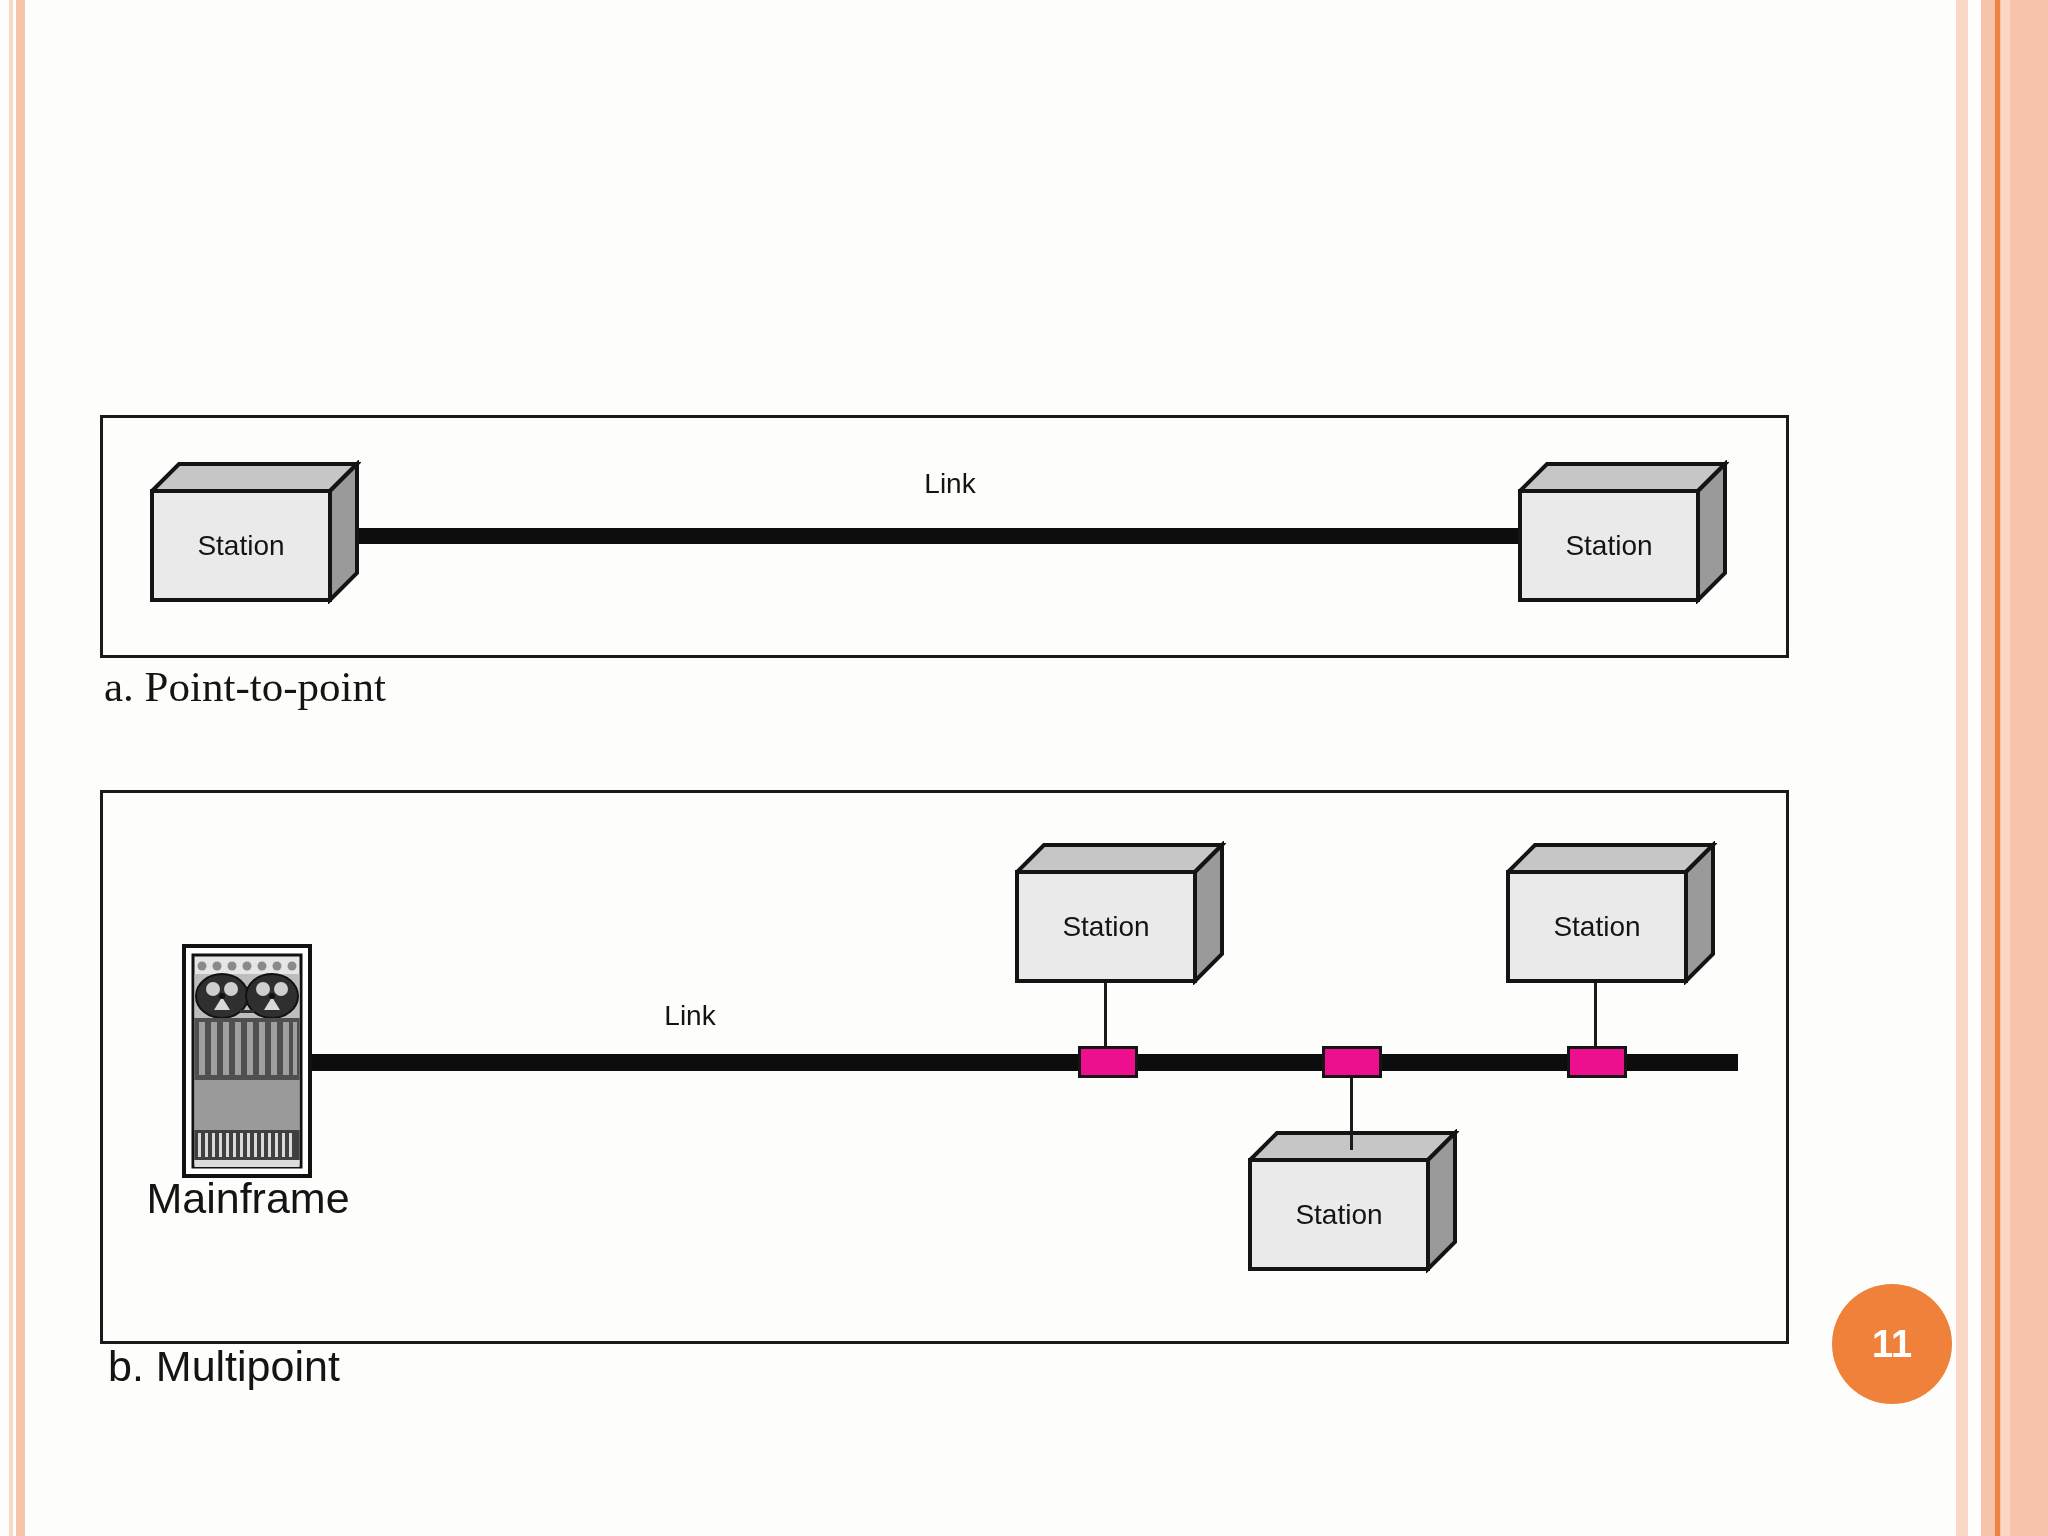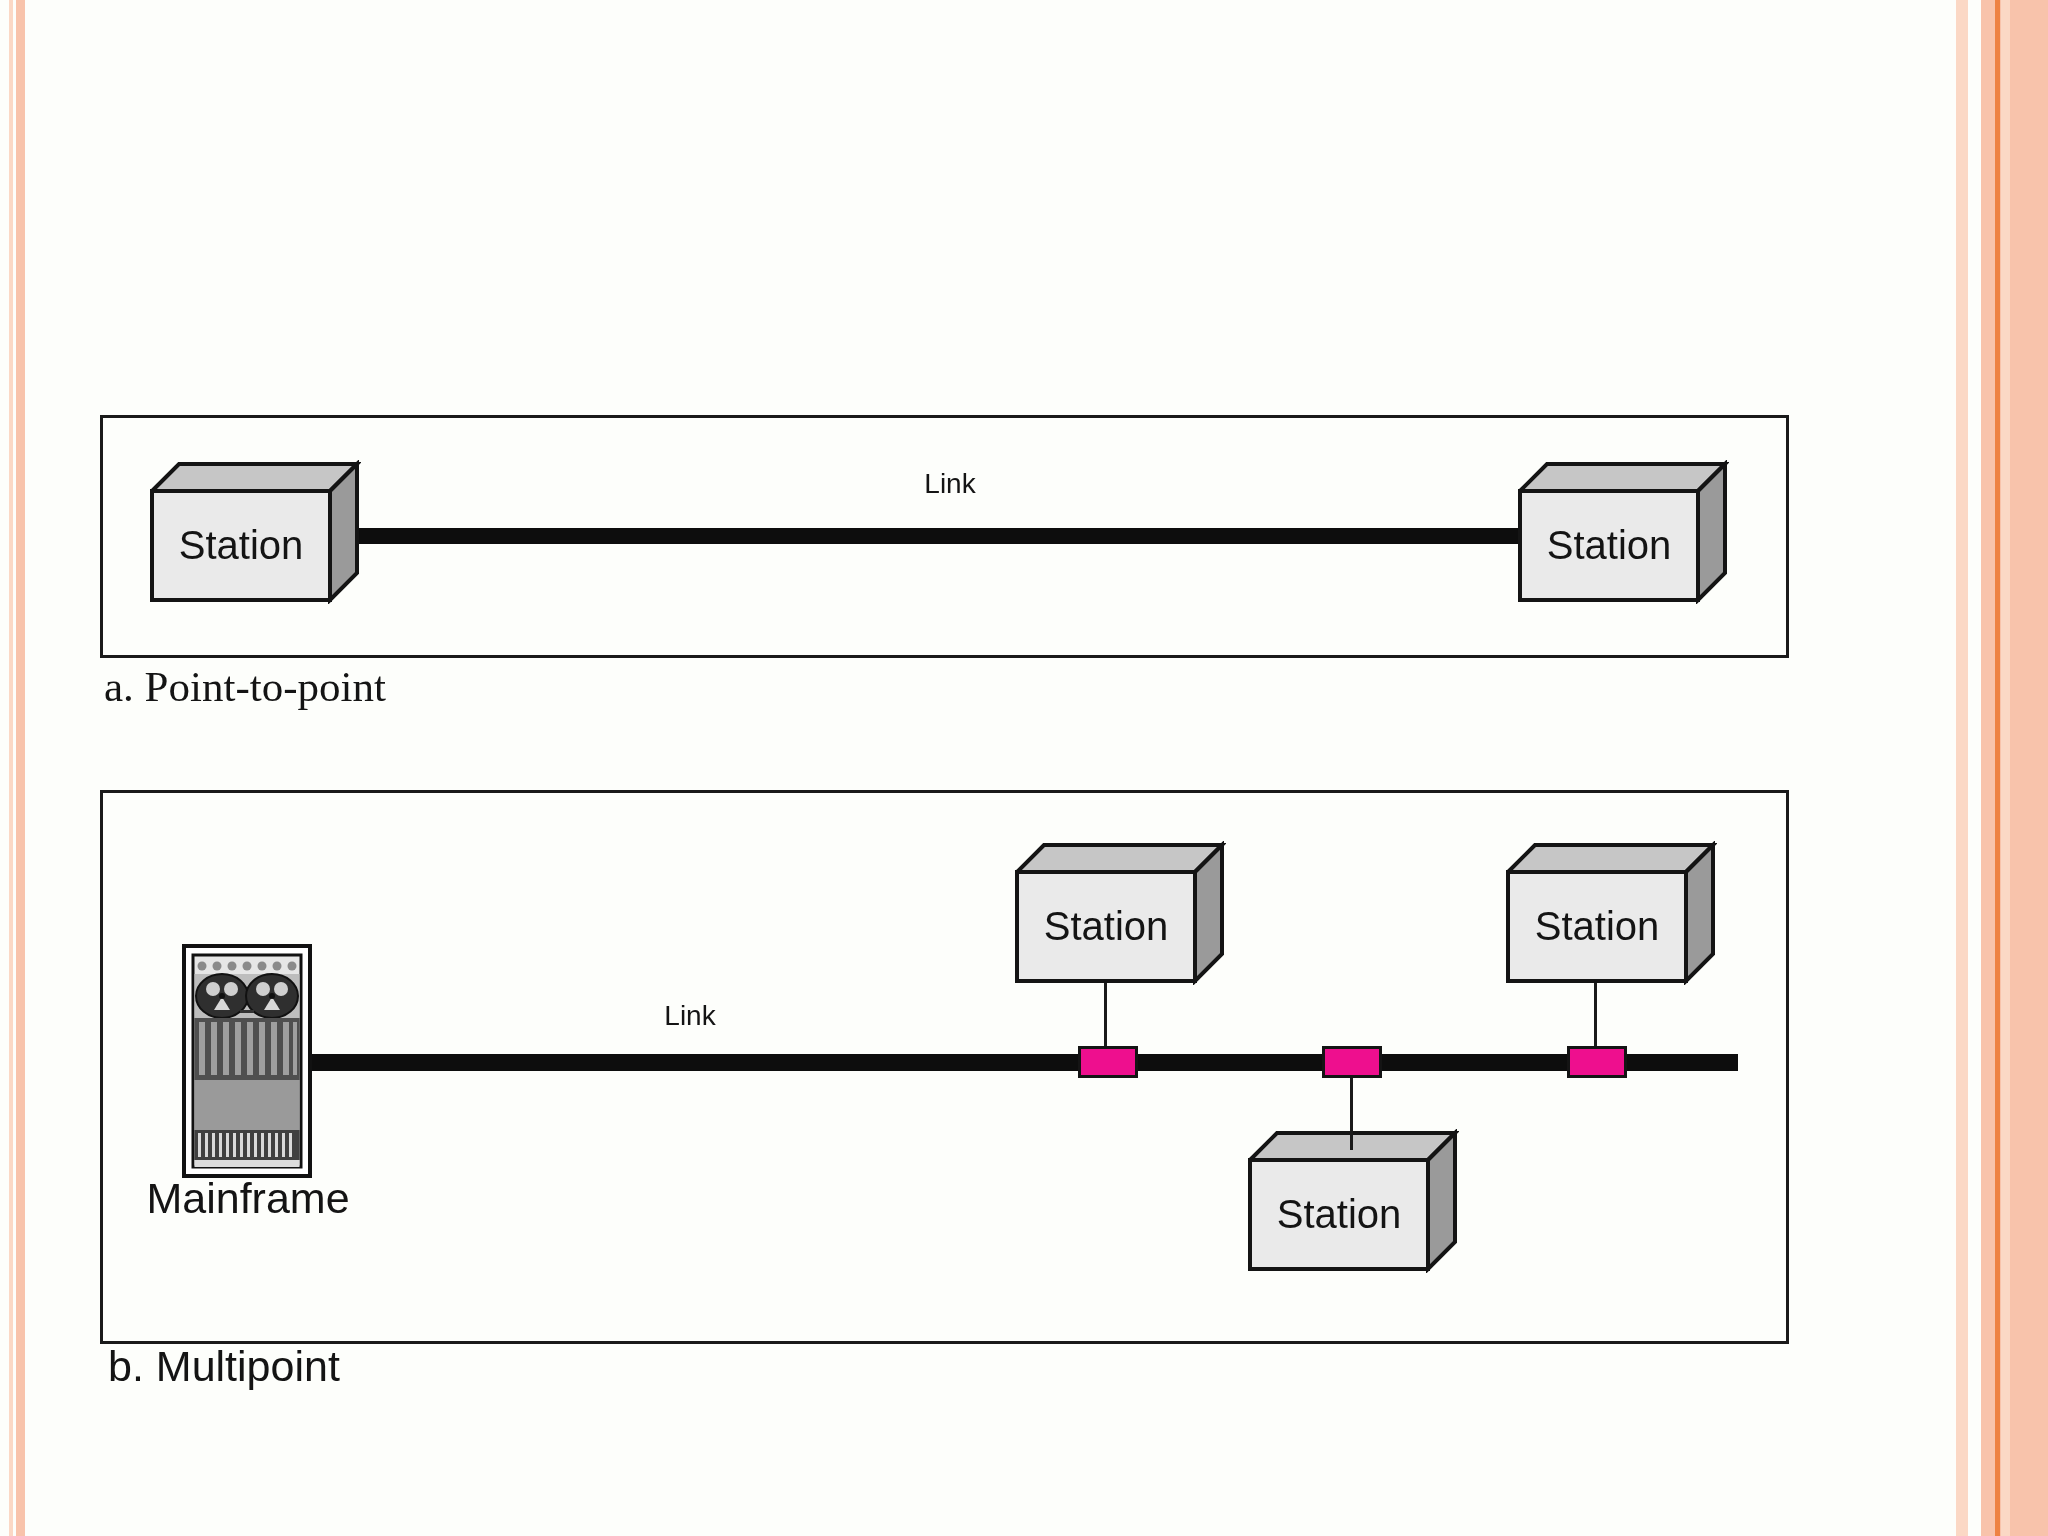--- a/index.html
+++ b/index.html
@@ -40,21 +40,21 @@
 
   
   .station{position:absolute;width:211px;height:144px;z-index:3;}
   .station svg{position:absolute;left:0;top:0;}
   .station .f-top{fill:#c6c6c6;stroke:#141414;stroke-width:4;stroke-linejoin:miter;}
   .station .f-side{fill:#9a9a9a;stroke:#141414;stroke-width:4;stroke-linejoin:miter;}
   .station .f-front{fill:#eaeaea;stroke:#141414;stroke-width:4;}
   .station-label{
     position:absolute;left:2px;top:31px;width:178px;height:109px;
     display:flex;align-items:center;justify-content:center;
-    font-size:40px;color:#141414;
+    font-size:28px;color:#141414;
   }
 
   
   .tap{
     position:absolute;width:60px;height:32px;box-sizing:border-box;
     background:var(--tap-pink);border:3px solid #141414;z-index:5;
   }
 
   .mainframe{position:absolute;left:182px;top:944px;z-index:3;}
   .mainframe-label{position:absolute;left:118px;top:1174px;width:260px;text-align:center;
@@ -203,14 +203,15 @@
     <svg width="211" height="144" viewBox="0 0 211 144">
       <polygon class="f-top" points="2,31 29,4 207,4 180,31"></polygon>
       <polygon class="f-side" points="180,31 207,4 207,113 180,140"></polygon>
       <rect class="f-front" x="2" y="31" width="178" height="109"></rect>
     </svg>
     <span class="station-label">Station</span>
   </div>
 
   <div class="caption cap-b">b. Multipoint</div>
 
+  <div class="page-badge">11</div>
 
 </div>
 
 </body></html>

